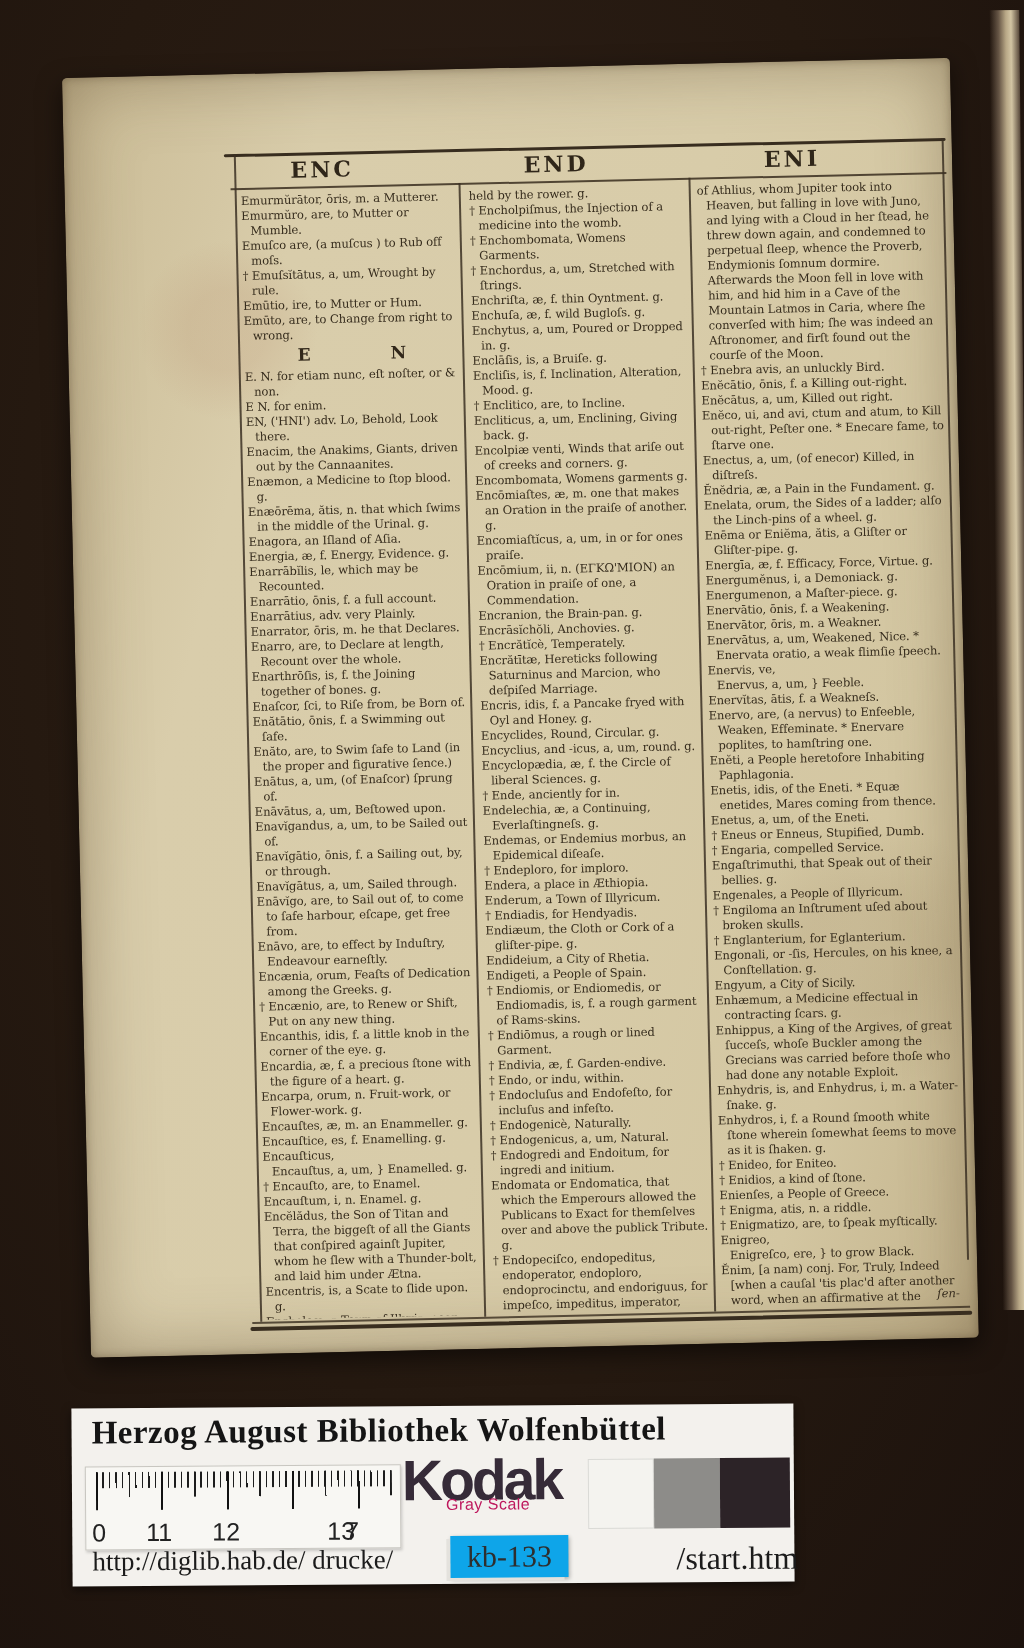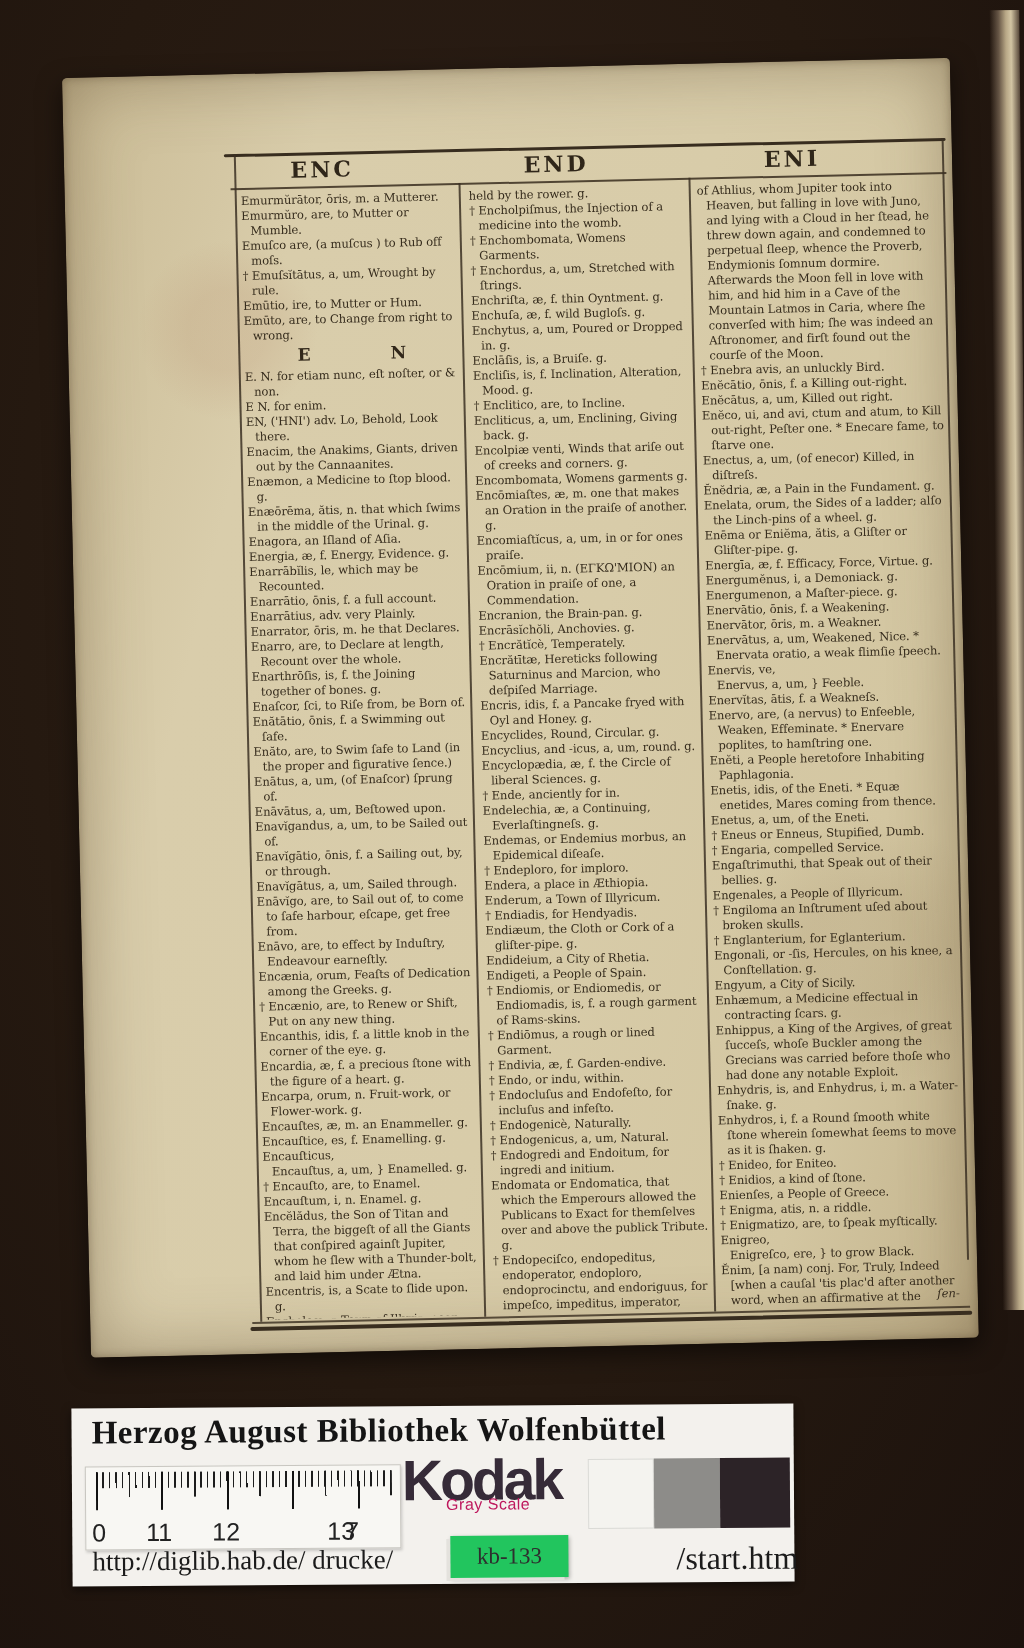--- a/index.html
+++ b/index.html
@@ -62,23 +62,23 @@
   .kodak{position:absolute;left:330px;top:46px;font-family:"Liberation Sans",sans-serif;
     font-weight:bold;font-size:57px;line-height:1;letter-spacing:-3px;color:#362b38;}
   .grayscale-label{position:absolute;left:374px;top:90px;font-family:"Liberation Sans",sans-serif;
     font-size:16px;letter-spacing:.5px;color:#be185d;}
   .patches{position:absolute;left:516px;top:54px;display:flex;}
   .patch{width:66px;height:70px;}
   .patch.p1{background:#f4f3ef;border:1px solid #dadad6;width:64px;height:68px;}
   .patch.p2{background:#8d8c89;}
   .patch.p3{background:#2c2327;width:70px;}
   .sticker{position:absolute;left:378px;top:130px;width:118px;height:42px;
-    background:#22c55e;box-shadow:-4px 3px 0 #e4e2dd, 1px 2px 4px rgba(0,0,0,.3);
+    background:#0ea5e9;box-shadow:-4px 3px 0 #e4e2dd, 1px 2px 4px rgba(0,0,0,.3);
     display:flex;align-items:center;justify-content:center;
-    font-family:"Liberation Serif",serif;font-size:23px;color:#2e2e2e;}
+    font-family:"Liberation Serif",serif;font-size:30px;color:#2e2e2e;}
   .url-left{position:absolute;left:20px;top:138px;font-family:"Liberation Serif",serif;
     font-size:27px;color:#1b1b1b;}
   .url-right{position:absolute;left:604px;top:136px;font-family:"Liberation Serif",serif;
     font-size:32px;color:#1b1b1b;}
 </style>
 </head>
 <body>
 
 <div class="scene">
 

